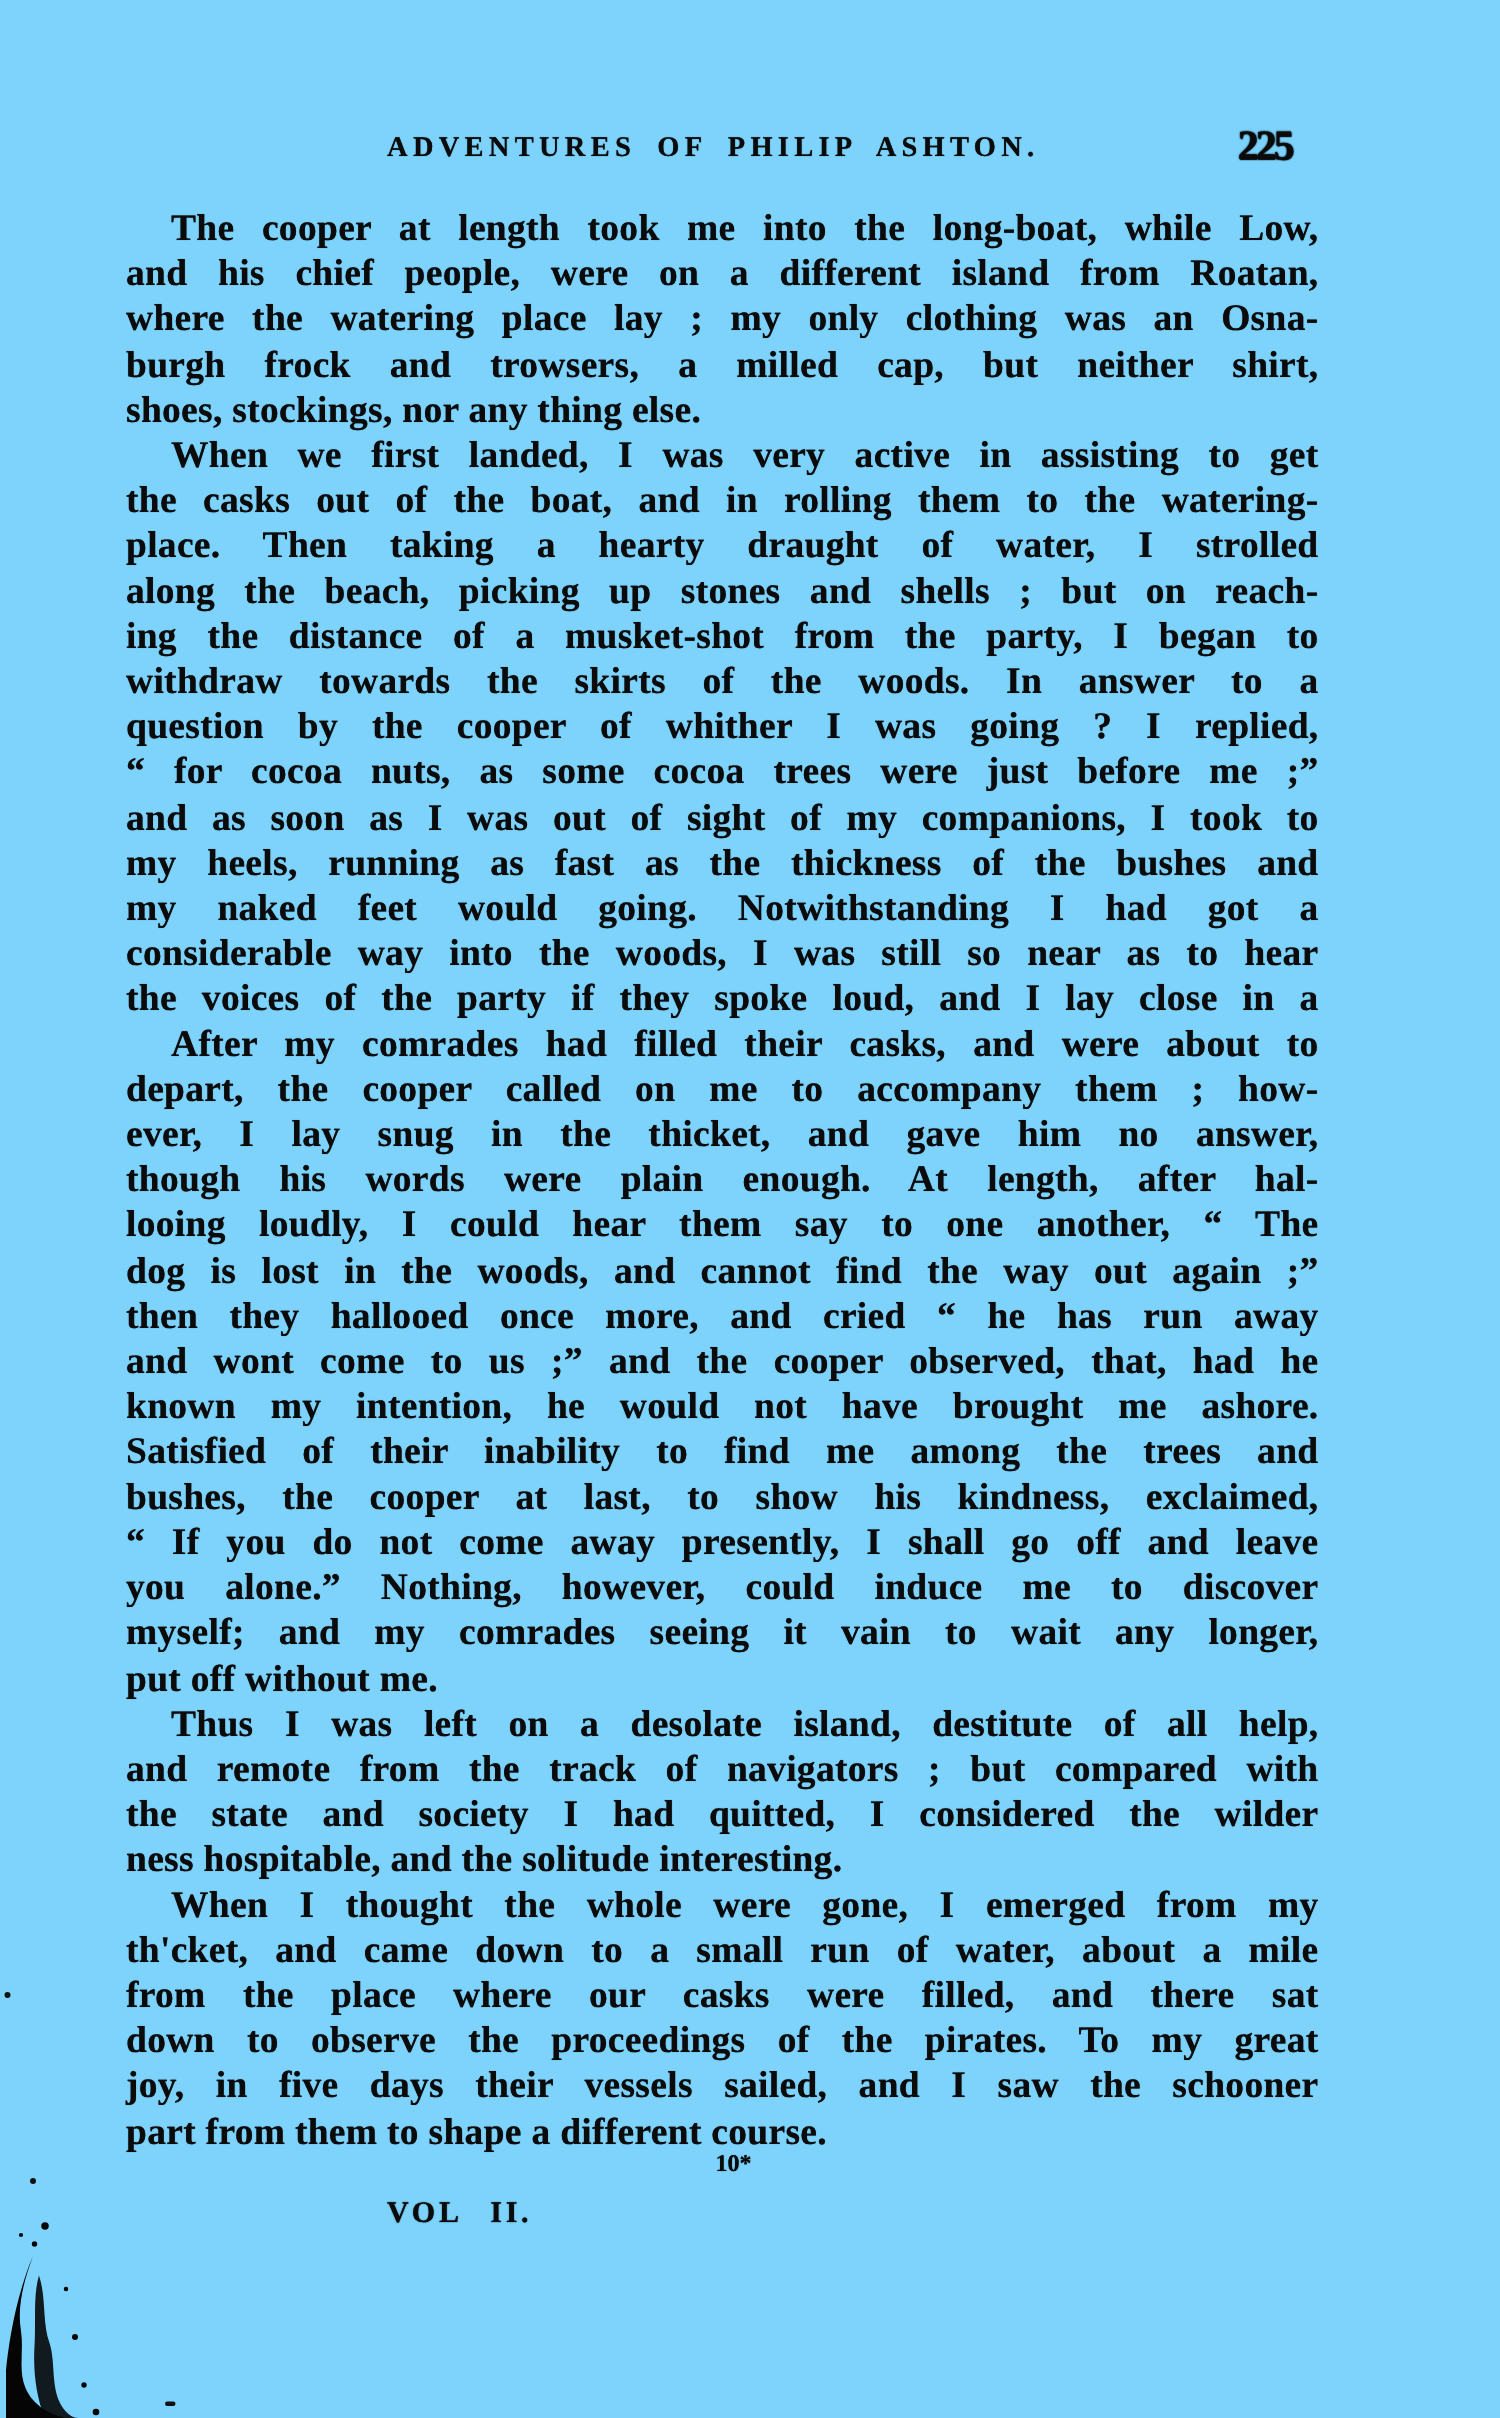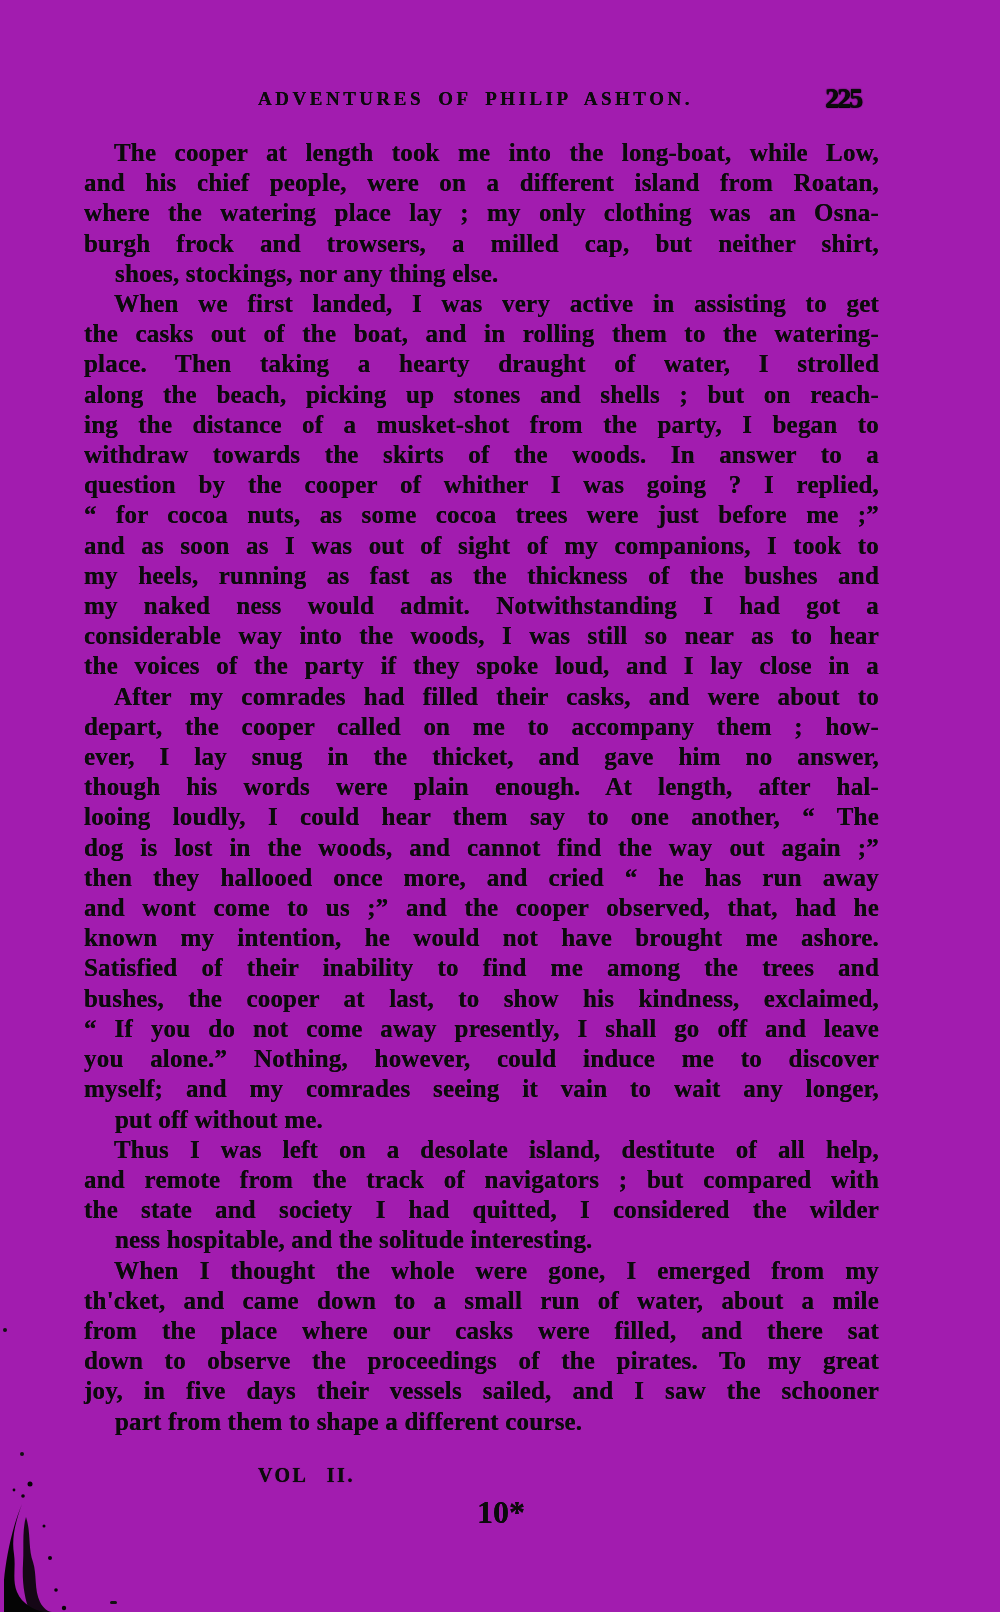--- a/index.html
+++ b/index.html
@@ -1,20 +1,20 @@
 <!DOCTYPE html>
 <html><head>
 <meta charset="utf-8">
 <style>
   html, body { margin: 0; padding: 0; background: #ffffff; }
   .page {
     position: relative;
     width: 1000px;
     height: 1612px;
-    background: #a21caf;
+    background: #7dd3fc;
     overflow: hidden;
     font-family: "Liberation Serif", serif;
     color: #0b0b0b;
   }
   .page-header {
     position: absolute;
     top: 88px;
     left: 78px;
     width: 795px;
     height: 34px;
@@ -47,21 +47,20 @@
     letter-spacing: 0.2px;
     text-shadow: 0 0 0.5px rgba(0,0,0,0.75);
   }
   .line {
     text-align: justify;
     text-align-last: justify;
   }
   .line.last {
     text-align: right;
     text-align-last: left;
-    margin-left: 31px;
   }
   .line.first { text-indent: 30px; }
   .page-footer {
     position: absolute;
     left: 0; top: 0;
     width: 1000px; height: 1191px;
     pointer-events: none;
   }
   .vol-mark {
     position: absolute;
@@ -69,23 +68,23 @@
     top: 1464px;
     font-weight: 700;
     font-size: 20px;
     letter-spacing: 2.5px;
     word-spacing: 12px;
     text-shadow: 0 0 0.8px #000;
   }
   .sig-mark {
     position: absolute;
     left: 477px;
-    top: 1494px;
+    top: 1434px;
     font-weight: 700;
-    font-size: 32px;
+    font-size: 16px;
     text-shadow: 0 0 0.6px #000;
   }
   .ink-smudge {
     position: absolute;
     left: 0;
     bottom: 0;
   }
   .speck {
     position: absolute;
     background: #111;
@@ -114,21 +113,21 @@
       <div class="line first">When we first landed, I was very active in assisting to get</div>
       <div class="line">the casks out of the boat, and in rolling them to the watering-</div>
       <div class="line">place.  Then taking a hearty draught of water, I strolled</div>
       <div class="line">along the beach, picking up stones and shells ; but on reach-</div>
       <div class="line">ing the distance of a musket-shot from the party, I began to</div>
       <div class="line">withdraw towards the skirts of the woods.  In answer to a</div>
       <div class="line">question by the cooper of whither I was going ? I replied,</div>
       <div class="line">“ for cocoa nuts, as some cocoa trees were just before me ;”</div>
       <div class="line">and as soon as I was out of sight of my companions, I took to</div>
       <div class="line">my heels, running as fast as the thickness of the bushes and</div>
-      <div class="line">my naked ness would admit.  Notwithstanding I had got a</div>
+      <div class="line">my naked feet would going.  Notwithstanding I had got a</div>
       <div class="line">considerable way into the woods, I was still so near as to hear</div>
       <div class="line">the voices of the party if they spoke loud, and I lay close in a</div>
       <div class="line first">After my comrades had filled their casks, and were about to</div>
       <div class="line">depart, the cooper called on me to accompany them ; how-</div>
       <div class="line">ever, I lay snug in the thicket, and gave him no answer,</div>
       <div class="line">though his words were plain enough.  At length, after hal-</div>
       <div class="line">looing loudly, I could hear them say to one another, “ The</div>
       <div class="line">dog is lost in the woods, and cannot find the way out again ;”</div>
       <div class="line">then they hallooed once more, and cried “ he has run away</div>
       <div class="line">and wont come to us ;” and the cooper observed, that, had he</div>

